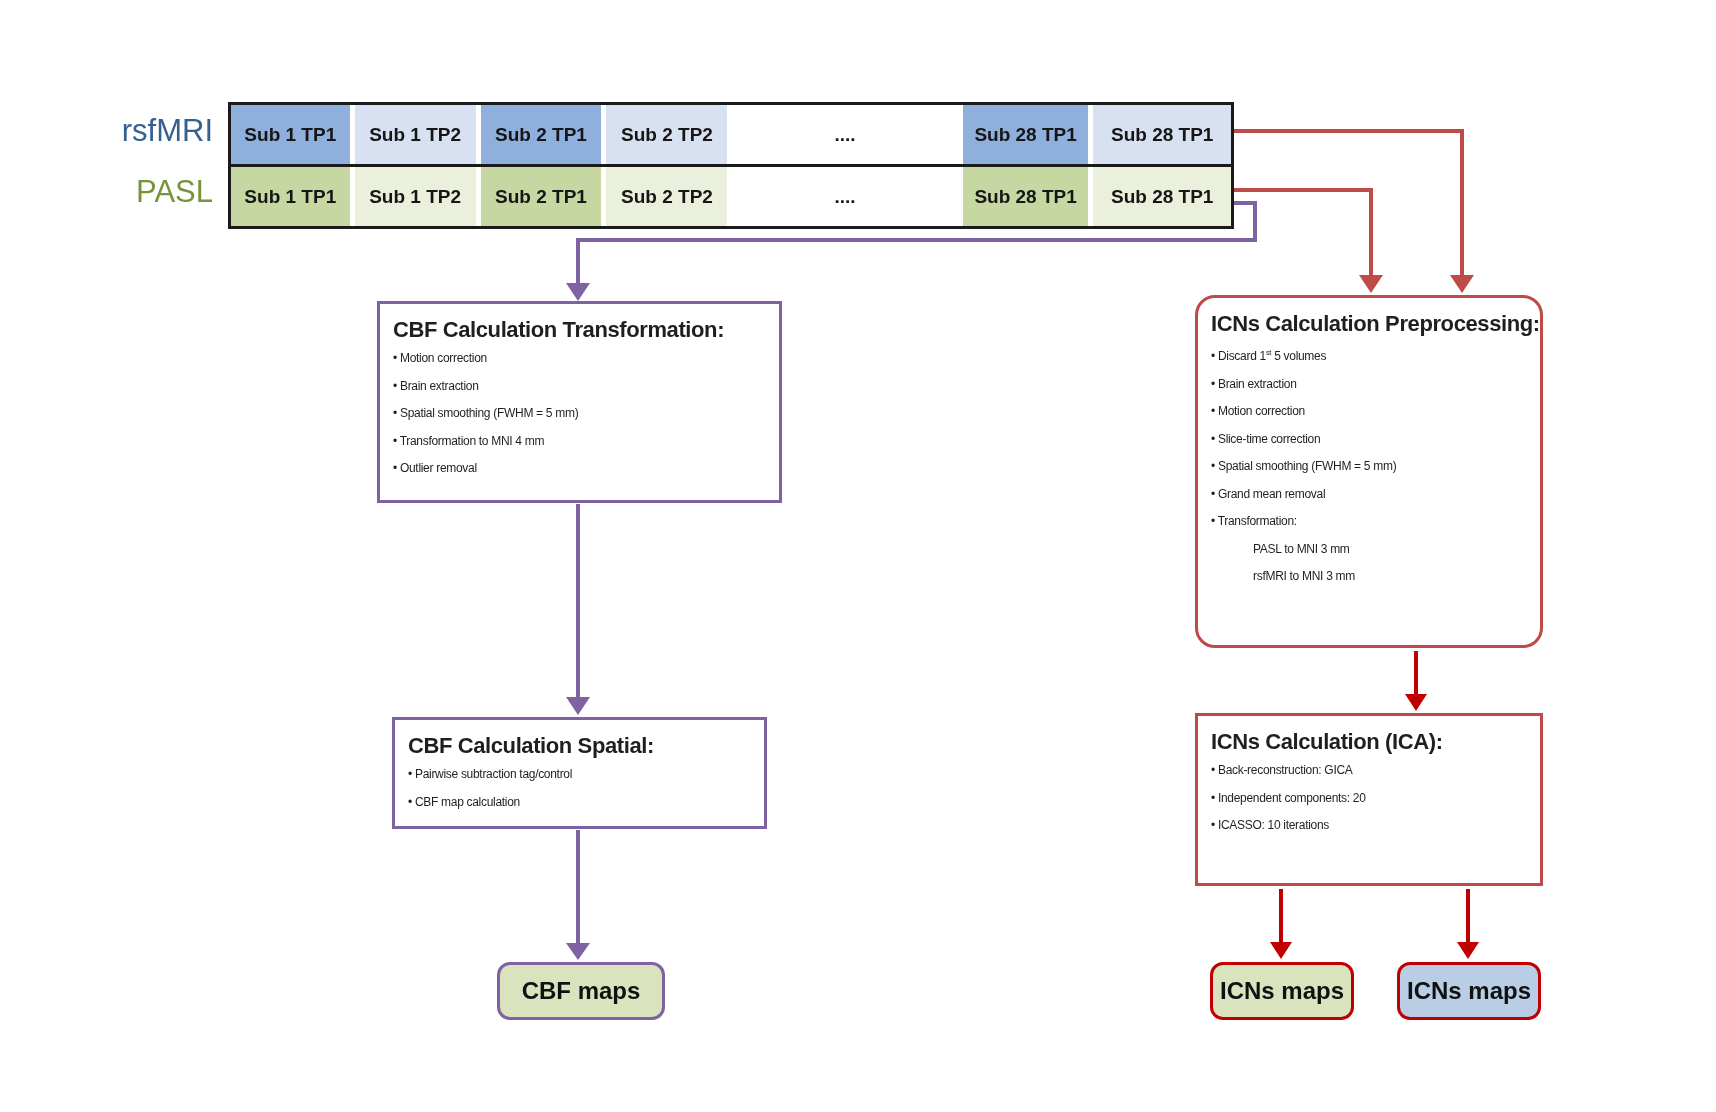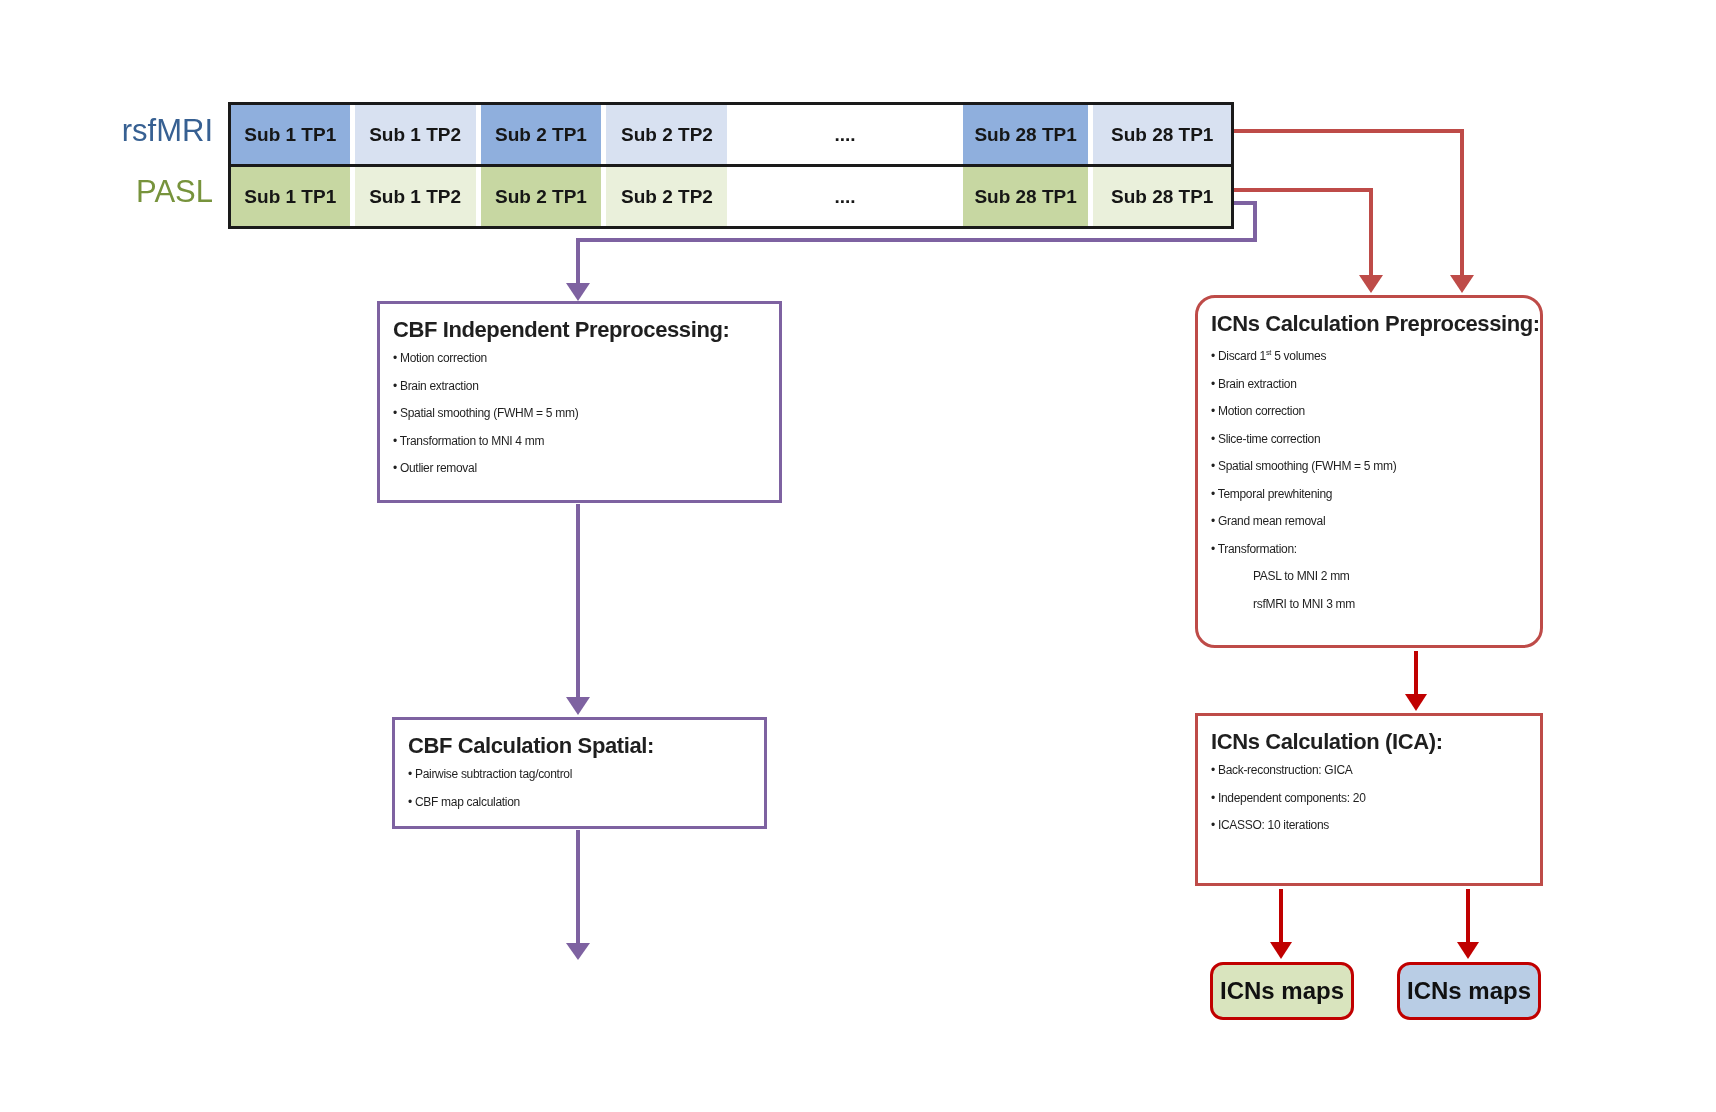--- a/index.html
+++ b/index.html
@@ -111,51 +111,53 @@
       <div class="tcell c-gl">Sub 1 TP2</div>
       <div class="tcell c-gd">Sub 2 TP1</div>
       <div class="tcell c-gl">Sub 2 TP2</div>
       <div class="tcell c-w">....</div>
       <div class="tcell c-gd">Sub 28 TP1</div>
       <div class="tcell c-gl">Sub 28 TP1</div>
     </div>
   </div>
 
   <div class="box box-purple cbf-pre">
-    <div class="title">CBF Independent Preprocessing:</div>
+    <div class="title">CBF Calculation Transformation:</div>
     <ul>
       <li>Motion correction</li>
       <li>Brain extraction</li>
       <li>Spatial smoothing (FWHM = 5 mm)</li>
       <li>Transformation to MNI 4 mm</li>
       <li>Outlier removal</li>
     </ul>
   </div>
 
   <div class="box box-purple cbf-ana">
     <div class="title">CBF Calculation Spatial:</div>
     <ul>
       <li>Pairwise subtraction tag/control</li>
       <li>CBF map calculation</li>
     </ul>
   </div>
 
+  <div class="maps cbf-maps">
+    <span>CBF maps</span>
+  </div>
 
   <div class="box box-red icn-pre">
     <div class="title">ICNs Calculation Preprocessing:</div>
     <ul>
       <li><span>Discard 1</span><sup>st</sup><span> 5 volumes</span></li>
       <li>Brain extraction</li>
       <li>Motion correction</li>
       <li>Slice-time correction</li>
       <li>Spatial smoothing (FWHM = 5 mm)</li>
-      <li>Temporal prewhitening</li>
       <li>Grand mean removal</li>
       <li>Transformation:</li>
-      <li class="sub">PASL to MNI 2 mm</li>
+      <li class="sub">PASL to MNI 3 mm</li>
       <li class="sub">rsfMRI to MNI 3 mm</li>
     </ul>
   </div>
 
   <div class="box box-red icn-ica">
     <div class="title">ICNs Calculation (ICA):</div>
     <ul>
       <li>Back-reconstruction: GICA</li>
       <li>Independent components: 20</li>
       <li>ICASSO: 10 iterations</li>

